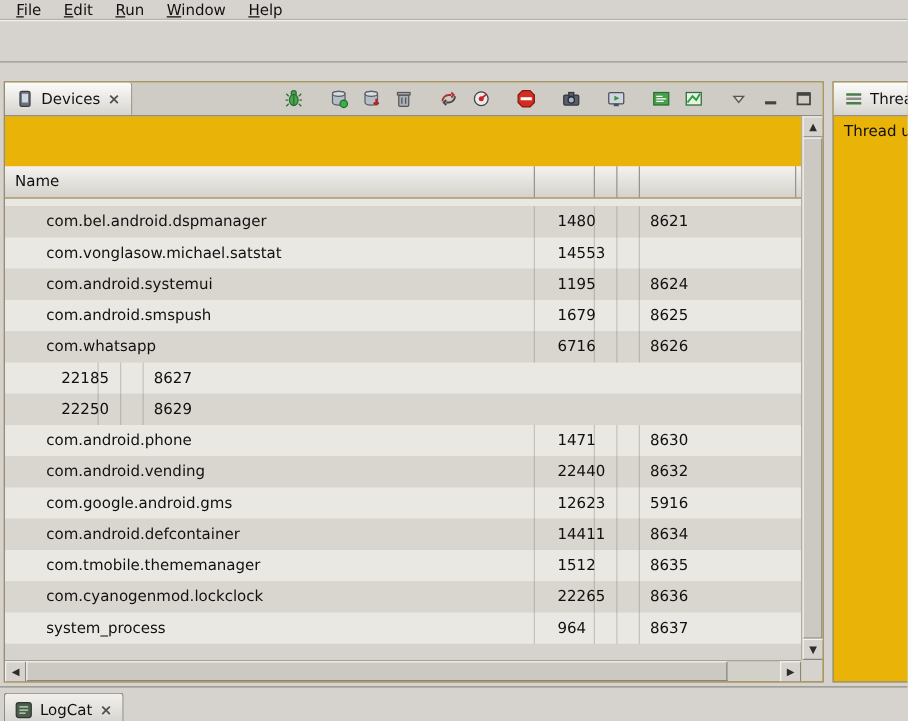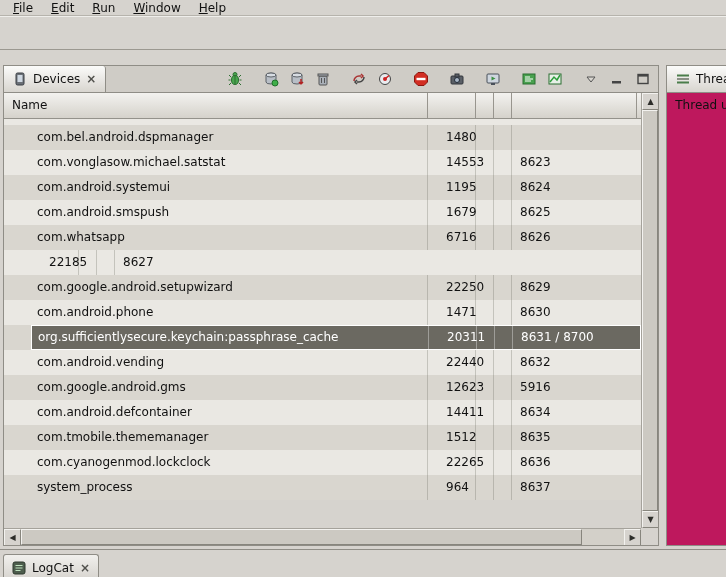--- a/index.html
+++ b/index.html
@@ -20,21 +20,21 @@
   .menu-item::first-letter { text-decoration:underline; }
   
   .toolstrip {
     height:34px; background:#d6d3ce;
     border-top:1px solid #efeeeb; border-bottom:1px solid #9b9890;
   }
   
   .main { position:absolute; top:62px; left:0; right:0; height:487px; }
   .view {
     position:absolute; top:3px; height:481px;
-    border:1px solid #8f8d86; background:#be185d;
+    border:1px solid #8f8d86; background:#eab308;
     display:flex; flex-direction:column;
   }
   .view-left  { left:3px;  width:656px; }
   .view-right { left:666px; width:300px; }
   
   .tabbar {
     height:27px; flex:0 0 27px; background:#cfccc6;
     border-bottom:1px solid #8f8d86;
     display:flex; align-items:stretch;
   }
@@ -48,21 +48,21 @@
   .tab-close { font-weight:bold; color:#50504c; padding:0 1px; font-size:12px; line-height:12px; cursor:default; }
   .view-toolbar { margin-left:auto; display:flex; align-items:center; padding-right:5px; }
   .tbtn { width:20px; height:20px; display:flex; align-items:center; justify-content:center; margin-left:6px; }
   .tbtn.grp { margin-left:16px; }
   
   .content { flex:1; display:grid; grid-template-columns:1fr 17px; grid-template-rows:1fr 17px; overflow:hidden; }
   .tablecol { display:flex; flex-direction:column; overflow:hidden; }
   .thead {
     height:26px; flex:0 0 26px; display:flex;
     background:linear-gradient(#f3f2ef,#d5d2cb);
-    border-bottom:1px solid #94928b; line-height:25px;
+    border-bottom:1px solid #94928b; line-height:25px;margin-top:40px;
   }
   .thead > div { border-right:1px solid #98958e; }
   .h-name { width:424px; padding-left:8px; }
   .h-pid  { width:48px; }
   .h-g1, .h-g2 { width:18px; }
   .h-port { width:125px; }
   .h-fill { flex:1; border-right:none !important; }
   .sliver { height:6px; background:#eae8e3; }
   .rows { flex:1; overflow:hidden; background:#d6d3ce; }
   .row { height:25px; display:flex; line-height:25px; }
@@ -248,31 +248,31 @@
         <div class="sliver"></div>
         <div class="rows">
 
             <div class="row">
               <div class="c-ind"></div>
               <div class="row-body">
                 <div class="c-name">com.bel.android.dspmanager</div>
                 <div class="c-pid">1480</div>
                 <div class="c-g1"></div>
                 <div class="c-g2"></div>
+                <div class="c-port">8621</div>
               </div>
             </div>
 
             <div class="row">
               <div class="c-ind"></div>
               <div class="row-body">
                 <div class="c-name">com.vonglasow.michael.satstat</div>
                 <div class="c-pid">14553</div>
                 <div class="c-g1"></div>
                 <div class="c-g2"></div>
-                <div class="c-port">8623</div>
               </div>
             </div>
 
             <div class="row">
               <div class="c-ind"></div>
               <div class="row-body">
                 <div class="c-name">com.android.systemui</div>
                 <div class="c-pid">1195</div>
                 <div class="c-g1"></div>
                 <div class="c-g2"></div>
@@ -309,49 +309,38 @@
                 <div class="c-g1"></div>
                 <div class="c-g2"></div>
                 <div class="c-port">8627</div>
               </div>
             </div>
 
 
             <div class="row">
               <div class="c-ind"></div>
               <div class="row-body">
-                <div class="c-name">com.google.android.setupwizard</div>
                 <div class="c-pid">22250</div>
                 <div class="c-g1"></div>
                 <div class="c-g2"></div>
                 <div class="c-port">8629</div>
               </div>
             </div>
 
             <div class="row">
               <div class="c-ind"></div>
               <div class="row-body">
                 <div class="c-name">com.android.phone</div>
                 <div class="c-pid">1471</div>
                 <div class="c-g1"></div>
                 <div class="c-g2"></div>
                 <div class="c-port">8630</div>
               </div>
             </div>
 
-            <div class="row selected">
-              <div class="c-ind"></div>
-              <div class="row-body">
-                <div class="c-name">org.sufficientlysecure.keychain:passphrase_cache</div>
-                <div class="c-pid">20311</div>
-                <div class="c-g1"></div>
-                <div class="c-g2"></div>
-                <div class="c-port">8631 / 8700</div>
-              </div>
-            </div>
 
             <div class="row">
               <div class="c-ind"></div>
               <div class="row-body">
                 <div class="c-name">com.android.vending</div>
                 <div class="c-pid">22440</div>
                 <div class="c-g1"></div>
                 <div class="c-g2"></div>
                 <div class="c-port">8632</div>
               </div>

